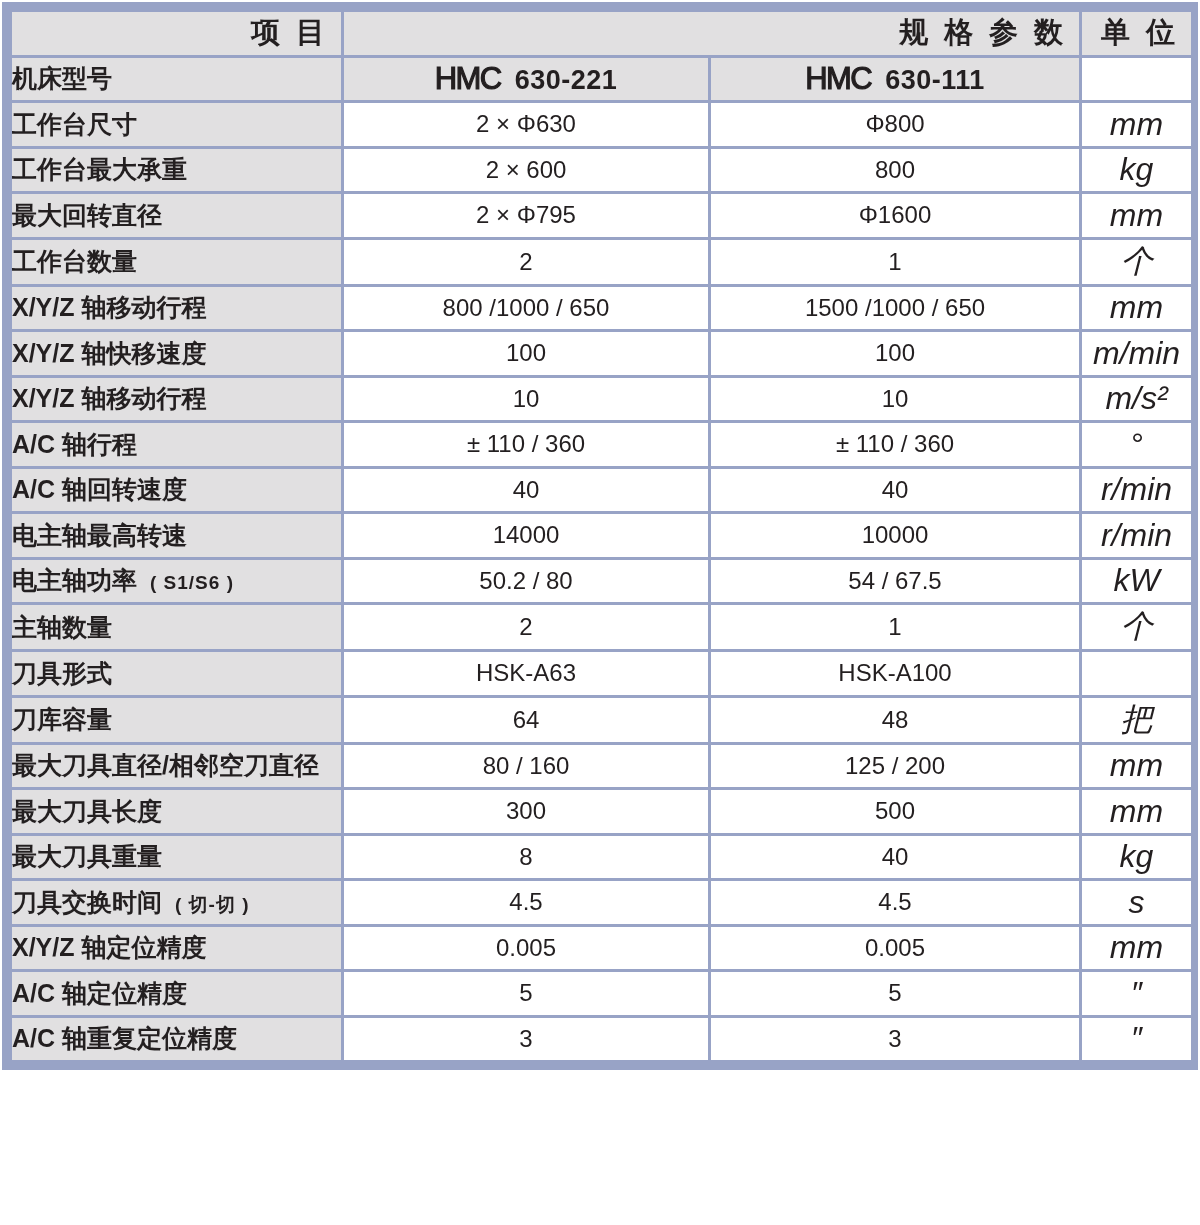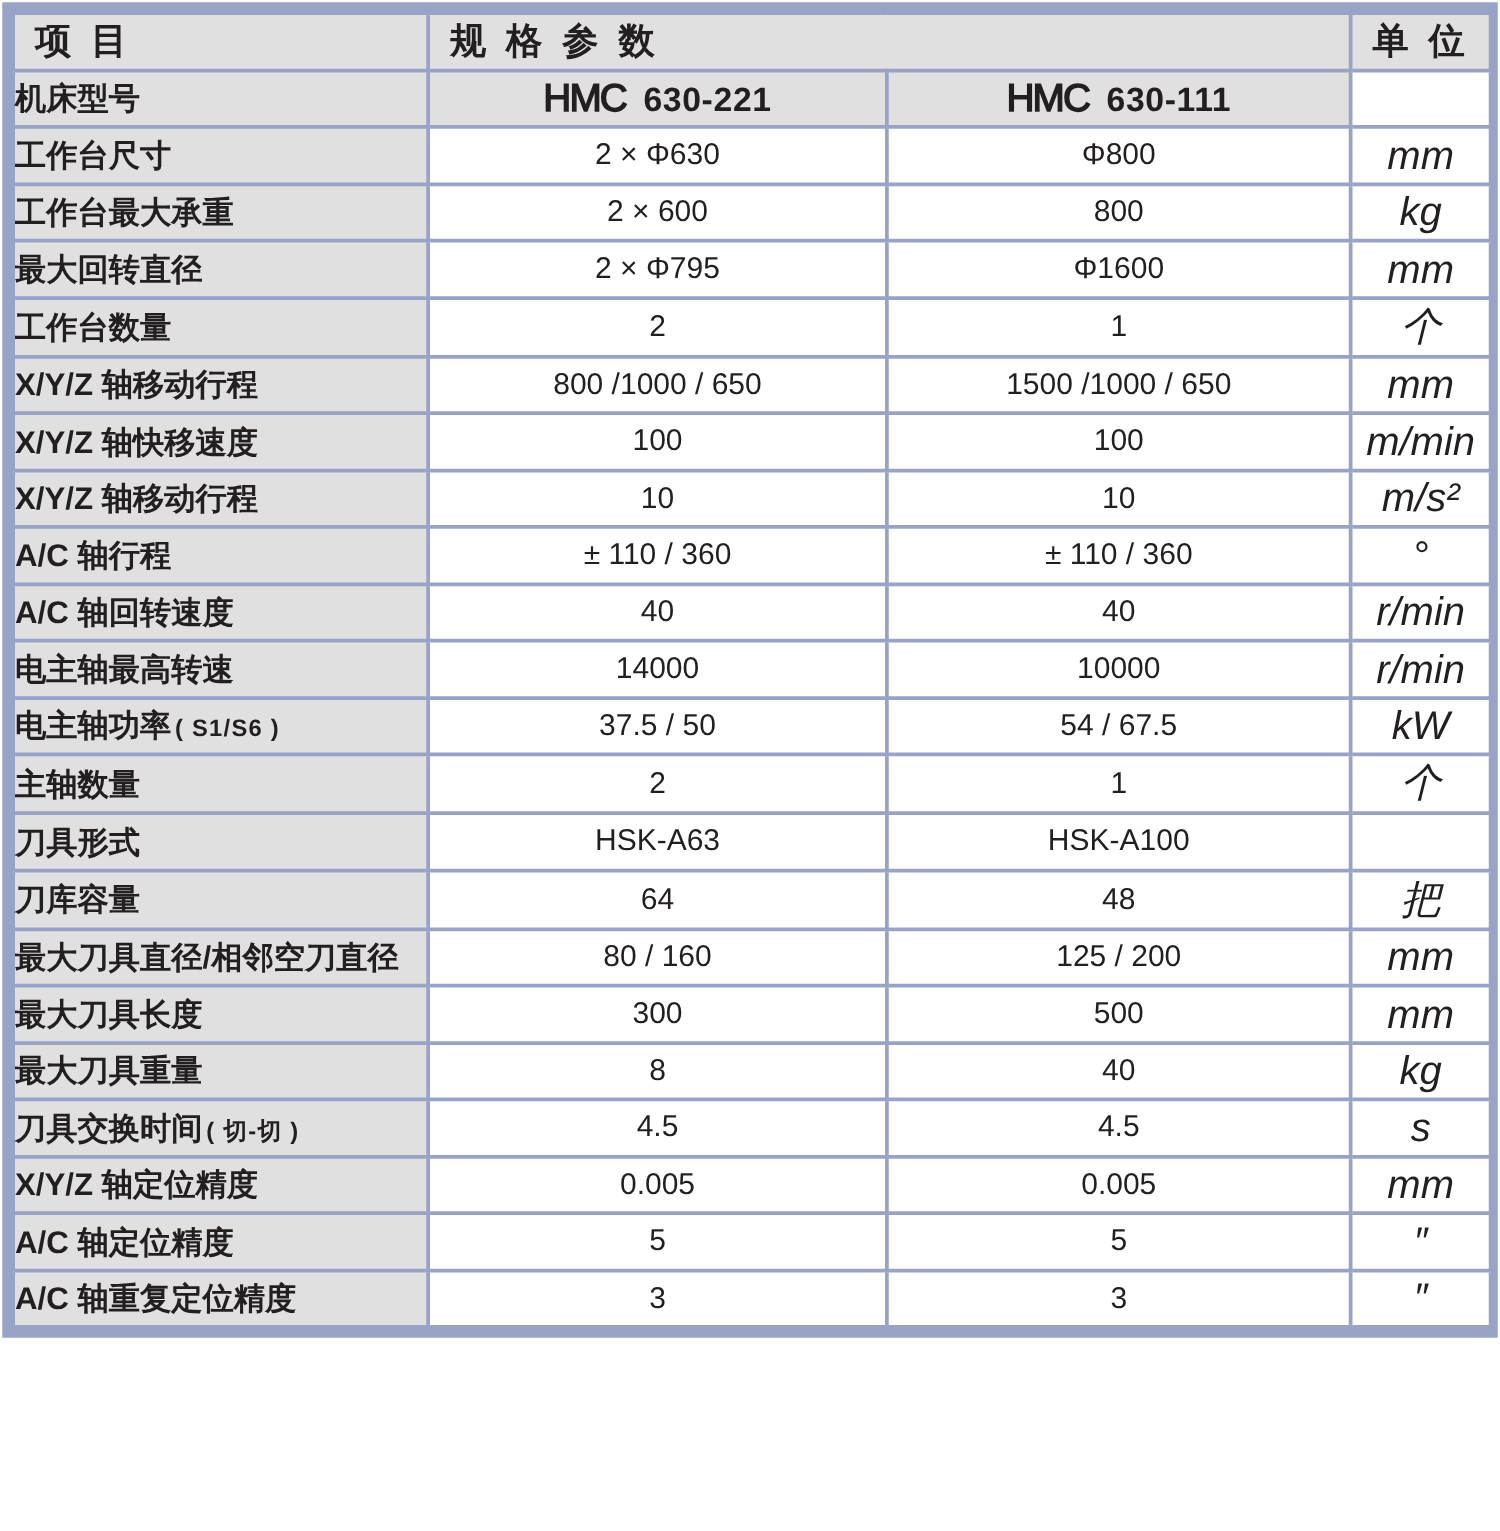--- a/index.html
+++ b/index.html
@@ -36,35 +36,35 @@
   col.c-spec1{width:367px;}
   col.c-spec2{width:371px;}
   col.c-unit{width:112px;}
 
   th.header-cell{
     background:var(--gray);
     font-size:29px;
     font-weight:700;
     letter-spacing:.55em;
     text-indent:.55em;
-    text-align:left;
+    text-align:right;
     white-space:nowrap;
   }
   td.label-cell{
     background:var(--gray);
     text-align:left;
     padding-left:22px;
     font-size:25px;
     font-weight:700;
     white-space:nowrap;
   }
   td.label-cell .lbl-sub{
     font-size:19px;
     font-weight:700;
-    margin-left:3px;
+    margin-left:13px;
     letter-spacing:1px;
   }
   .lbl-sub:empty{display:none;}
   td.val-cell{
     background:var(--white);
     text-align:center;
     font-size:24px;
     font-weight:400;
     white-space:nowrap;
   }
@@ -180,21 +180,21 @@
     <td class="unit-cell">r/min</td>
   </tr>
           <tr>
     <td class="label-cell"><span class="lbl">电主轴最高转速</span></td>
     <td class="val-cell">14000</td>
     <td class="val-cell">10000</td>
     <td class="unit-cell">r/min</td>
   </tr>
           <tr>
     <td class="label-cell"><span class="lbl">电主轴功率</span><span class="lbl-sub">( S1/S6 )</span></td>
-    <td class="val-cell">37.5 / 50</td>
+    <td class="val-cell">50.2 / 80</td>
     <td class="val-cell">54 / 67.5</td>
     <td class="unit-cell">kW</td>
   </tr>
           <tr>
     <td class="label-cell"><span class="lbl">主轴数量</span></td>
     <td class="val-cell">2</td>
     <td class="val-cell">1</td>
     <td class="unit-cell">个</td>
   </tr>
           <tr>

